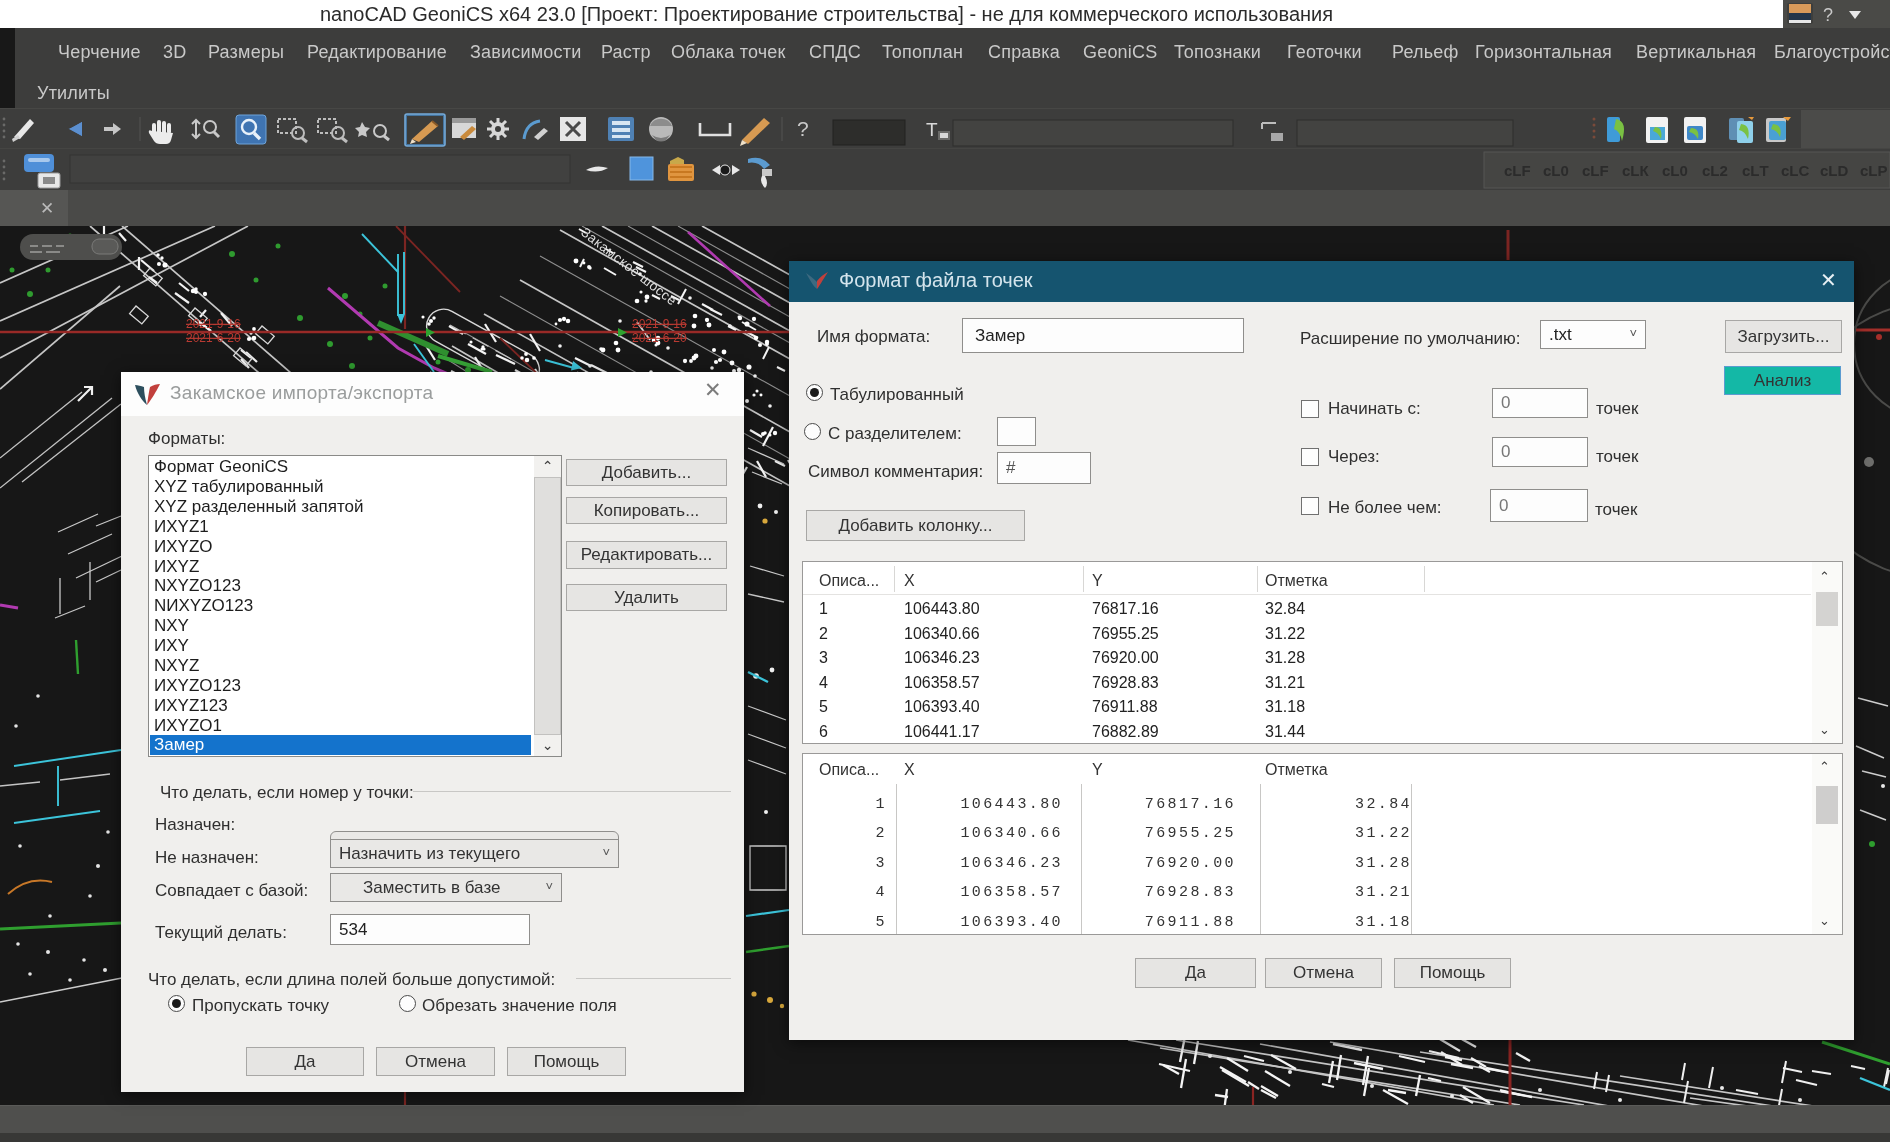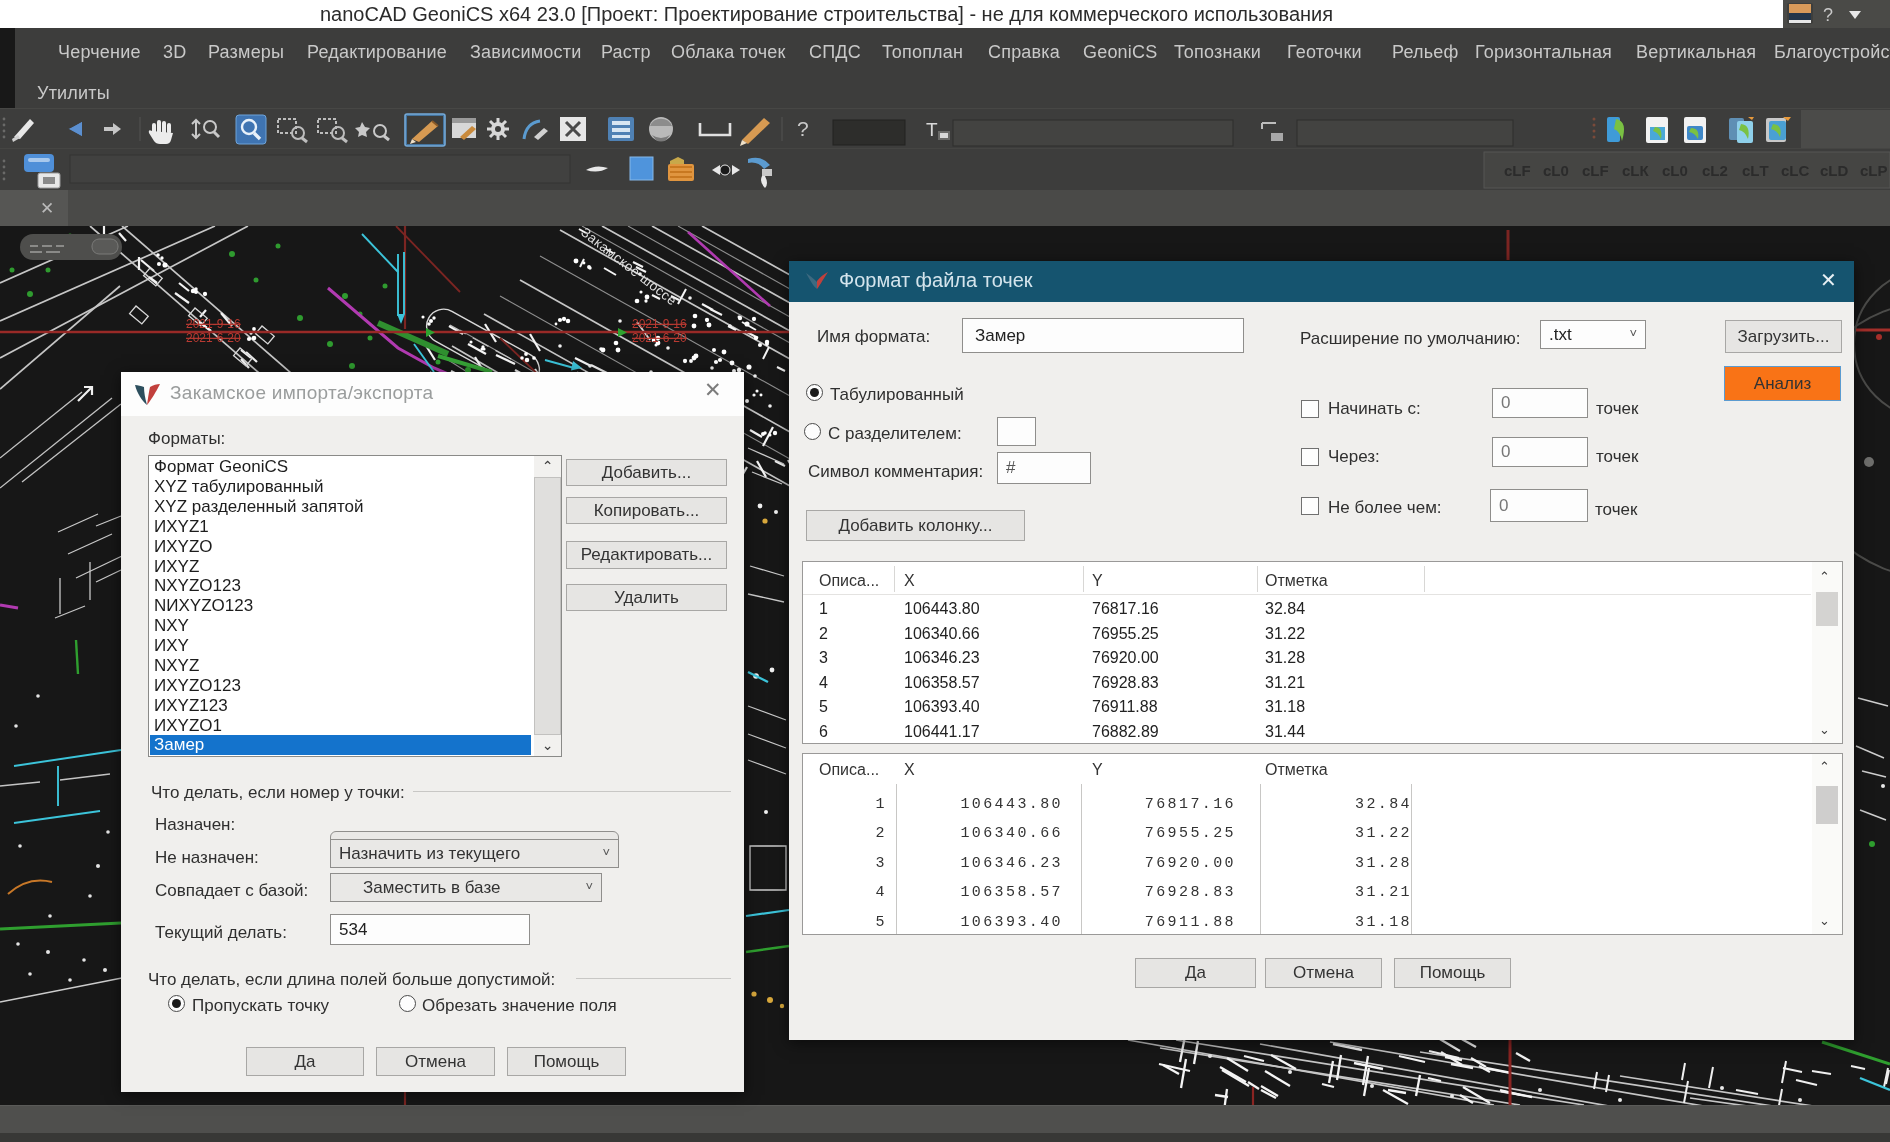--- a/index.html
+++ b/index.html
@@ -731,28 +731,28 @@
     <div class="abs" style="left:0;top:0;width:27px;height:21px;background:#f2f1ef;text-align:center;font-size:14px;color:#404040;line-height:21px;">⌃</div>
     <div class="abs" style="left:0;top:21px;width:27px;height:258px;background:#e0dfdd;border:1px solid #c2c1bf;"></div>
     <div class="abs" style="left:0;top:279px;width:27px;height:21px;text-align:center;font-size:14px;color:#404040;line-height:21px;">⌄</div>
   </div>
 
   <div class="btn" style="left:445px;top:87px; width:161px;height:27px;">Добавить...</div>
   <div class="btn" style="left:445px;top:125px;width:161px;height:27px;">Копировать...</div>
   <div class="btn" style="left:445px;top:169px;width:161px;height:28px;">Редактировать...</div>
   <div class="btn" style="left:445px;top:212px;width:161px;height:27px;">Удалить</div>
 
-  <div class="lbl" style="left:30px;top:411px">Что делать, если номер у точки:</div>
+  <div class="lbl" style="left:39px;top:411px">Что делать, если номер у точки:</div>
   <div class="abs" style="left:292px;top:419px;width:318px;height:1px;background:#c8c7c5"></div>
   <div class="lbl" style="left:34px;top:443px">Назначен:</div>
   <div class="cmb" style="left:209px;top:459px;width:289px;height:29px;border-radius:6px;">Использовать этот номер<span class="ar">˅</span></div>
   <div class="lbl" style="left:34px;top:476px">Не назначен:</div>
   <div class="cmb" style="left:209px;top:467px;width:289px;height:29px;">Назначить из текущего<span class="ar">˅</span></div>
   <div class="lbl" style="left:34px;top:509px">Совпадает с базой:</div>
-  <div class="cmb" style="left:209px;top:501px;width:272px;height:29px;padding-left:32px;">Заместить в базе<span class="ar">˅</span></div>
+  <div class="cmb" style="left:209px;top:501px;width:232px;height:29px;padding-left:32px;">Заместить в базе<span class="ar">˅</span></div>
   <div class="lbl" style="left:34px;top:551px">Текущий делать:</div>
   <div class="inp" style="left:209px;top:542px;width:200px;height:31px;">534</div>
 
   <div class="lbl" style="left:27px;top:598px">Что делать, если длина полей больше допустимой:</div>
   <div class="abs" style="left:455px;top:606px;width:155px;height:1px;background:#c8c7c5"></div>
   <div class="rad on" style="left:47px;top:623px;"></div>
   <div class="lbl" style="left:71px;top:624px">Пропускать точку</div>
   <div class="rad" style="left:278px;top:623px;"></div>
   <div class="lbl" style="left:301px;top:624px">Обрезать значение поля</div>
 
@@ -769,21 +769,21 @@
     <path d="M24 1 C18 10 15 16 13 18 L13 10 C16 6 20 3 24 1 Z" fill="#c2403c"></path>
   </svg>
   <div class="abs" style="left:50px;top:8px;font-size:20px;color:#d4e4ec">Формат файла точек</div>
   <div class="abs" style="left:1031px;top:7px;font-size:20px;color:#e8f0f4">✕</div>
 
   <div class="lbl" style="left:28px;top:66px">Имя формата:</div>
   <div class="inp" style="left:173px;top:57px;width:282px;height:35px;padding-left:12px;">Замер</div>
   <div class="lbl" style="left:511px;top:68px">Расширение по умолчанию:</div>
   <div class="inp dd" style="left:751px;top:59px;width:106px;height:29px;">.txt<span class="ar">˅</span></div>
   <div class="btn" style="left:936px;top:59px;width:117px;height:33px;">Загрузить...</div>
-  <div class="btn" style="left:935px;top:105px;width:117px;height:35px;background:#f97316;border:1px solid #5b9bd0;">Анализ</div>
+  <div class="btn" style="left:935px;top:105px;width:117px;height:29px;background:#14b8a6;border:1px solid #5b9bd0;">Анализ</div>
 
   <div class="rad on" style="left:17px;top:123px;"></div>
   <div class="lbl" style="left:41px;top:124px">Табулированный</div>
   <div class="rad" style="left:15px;top:162px;"></div>
   <div class="lbl" style="left:39px;top:163px">С разделителем:</div>
   <div class="inp" style="left:208px;top:156px;width:39px;height:29px;"></div>
   <div class="lbl" style="left:19px;top:201px">Символ комментария:</div>
   <div class="inp" style="left:208px;top:191px;width:94px;height:32px;color:#555;">#</div>
   <div class="btn" style="left:17px;top:249px;width:219px;height:31px;">Добавить колонку...</div>
 

